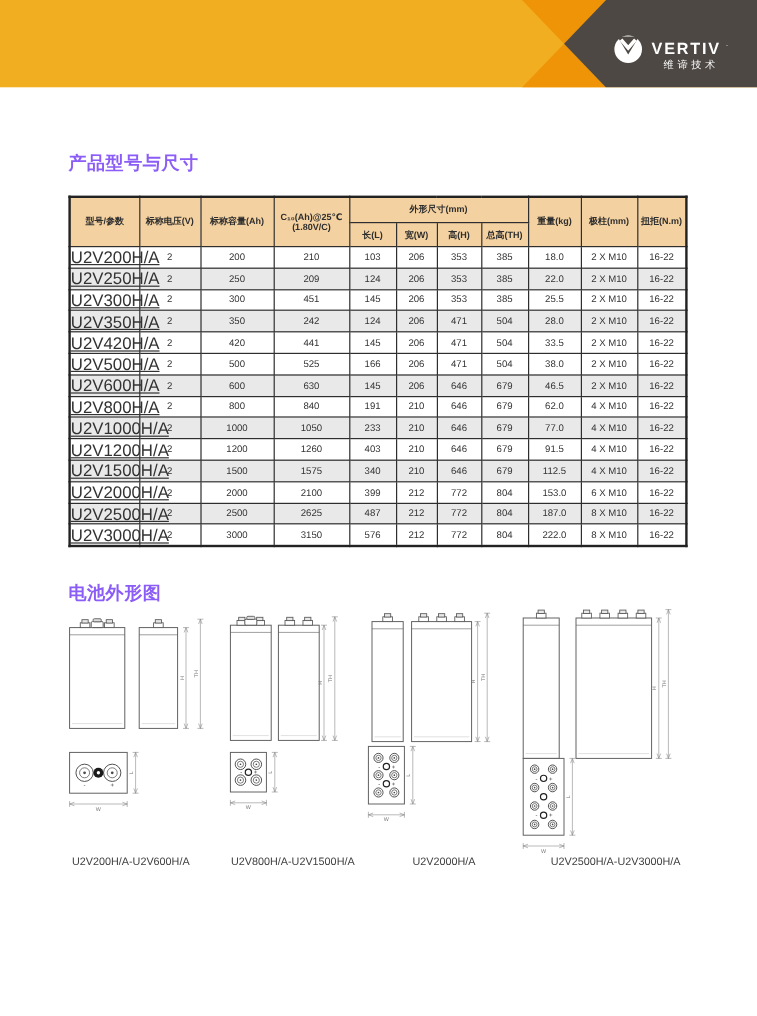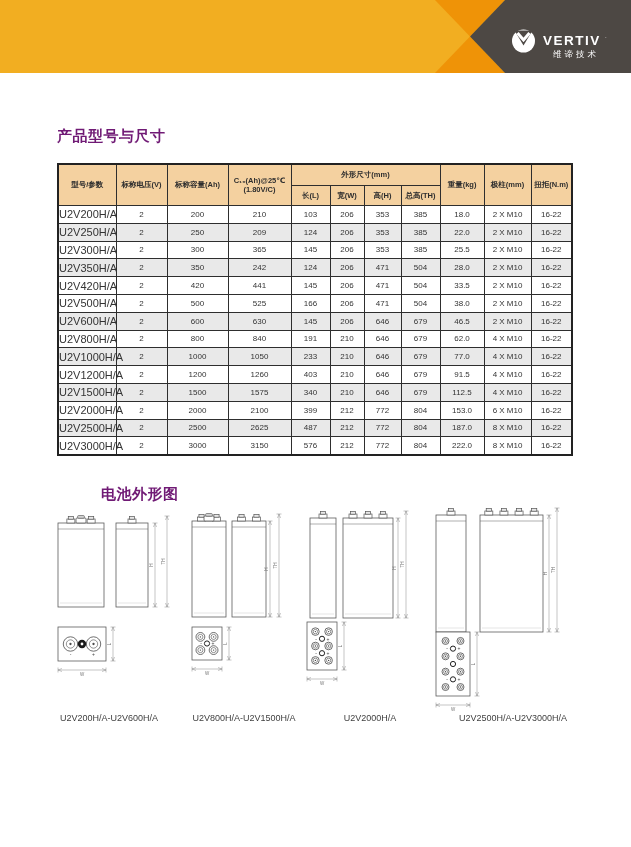--- a/index.html
+++ b/index.html
@@ -1,29 +1,29 @@
 <!DOCTYPE html>
 <html><head>
 <meta charset="utf-8">
 <style>
   html,body{margin:0;padding:0;background:#fff;}
   .page{position:relative;width:631px;height:776px;background:#fff;overflow:hidden;
         font-family:"Liberation Sans","DejaVu Sans",sans-serif;}
   .banner{position:absolute;top:0;left:0;width:631px;height:73px;}
-  .section-title{position:absolute;left:57px;margin:0;font-size:15px;font-weight:bold;color:#701a75;letter-spacing:0.5px;}
+  .section-title{position:absolute;left:57px;margin:0;font-size:15px;font-weight:bold;color:#8b5cf6;letter-spacing:0.5px;}
   #title-models{top:127px;}
-  #title-drawings{top:485px;margin-left:44px;}
+  #title-drawings{top:485px;}
   table.spec{position:absolute;top:163px;left:57px;width:514px;border-collapse:collapse;table-layout:fixed;
              border:2px solid #222;}
   table.spec th,table.spec td{border:1px solid #2e2e2e;text-align:center;vertical-align:middle;padding:0;}
   table.spec thead th{background:#F4D1A0;font-size:7.5px;font-weight:bold;color:#2e2e2e;line-height:1.25;height:19px;}
   table.spec thead .two-row{height:40px;}
   table.spec tbody td{font-size:8px;color:#333;height:16.8px;background:#fff;}
   table.spec tbody tr.shaded td{background:#E9E9E9;}
-  table.spec tbody td:first-child{font-size:11px;}
+  table.spec tbody td:first-child{font-size:14px;text-decoration:underline;}
   .drawings-svg{position:absolute;top:505px;left:0;}
   .footer-bar{position:absolute;top:783px;left:0;width:631px;height:4px;background:#EE7D07;}
   .page-number{position:absolute;top:812px;left:586px;width:16px;text-align:right;font-size:11px;color:#4A5560;}
 </style>
 </head>
 <body>
 
 <div class="page">
 
   <div class="banner">
@@ -105,21 +105,21 @@
           <td>353</td>
           <td>385</td>
           <td>22.0</td>
           <td>2 X M10</td>
           <td>16-22</td>
         </tr>
         <tr>
           <td>U2V300H/A</td>
           <td>2</td>
           <td>300</td>
-          <td>365</td>
+          <td>451</td>
           <td>145</td>
           <td>206</td>
           <td>353</td>
           <td>385</td>
           <td>25.5</td>
           <td>2 X M10</td>
           <td>16-22</td>
         </tr>
         <tr class="shaded">
           <td>U2V350H/A</td>

